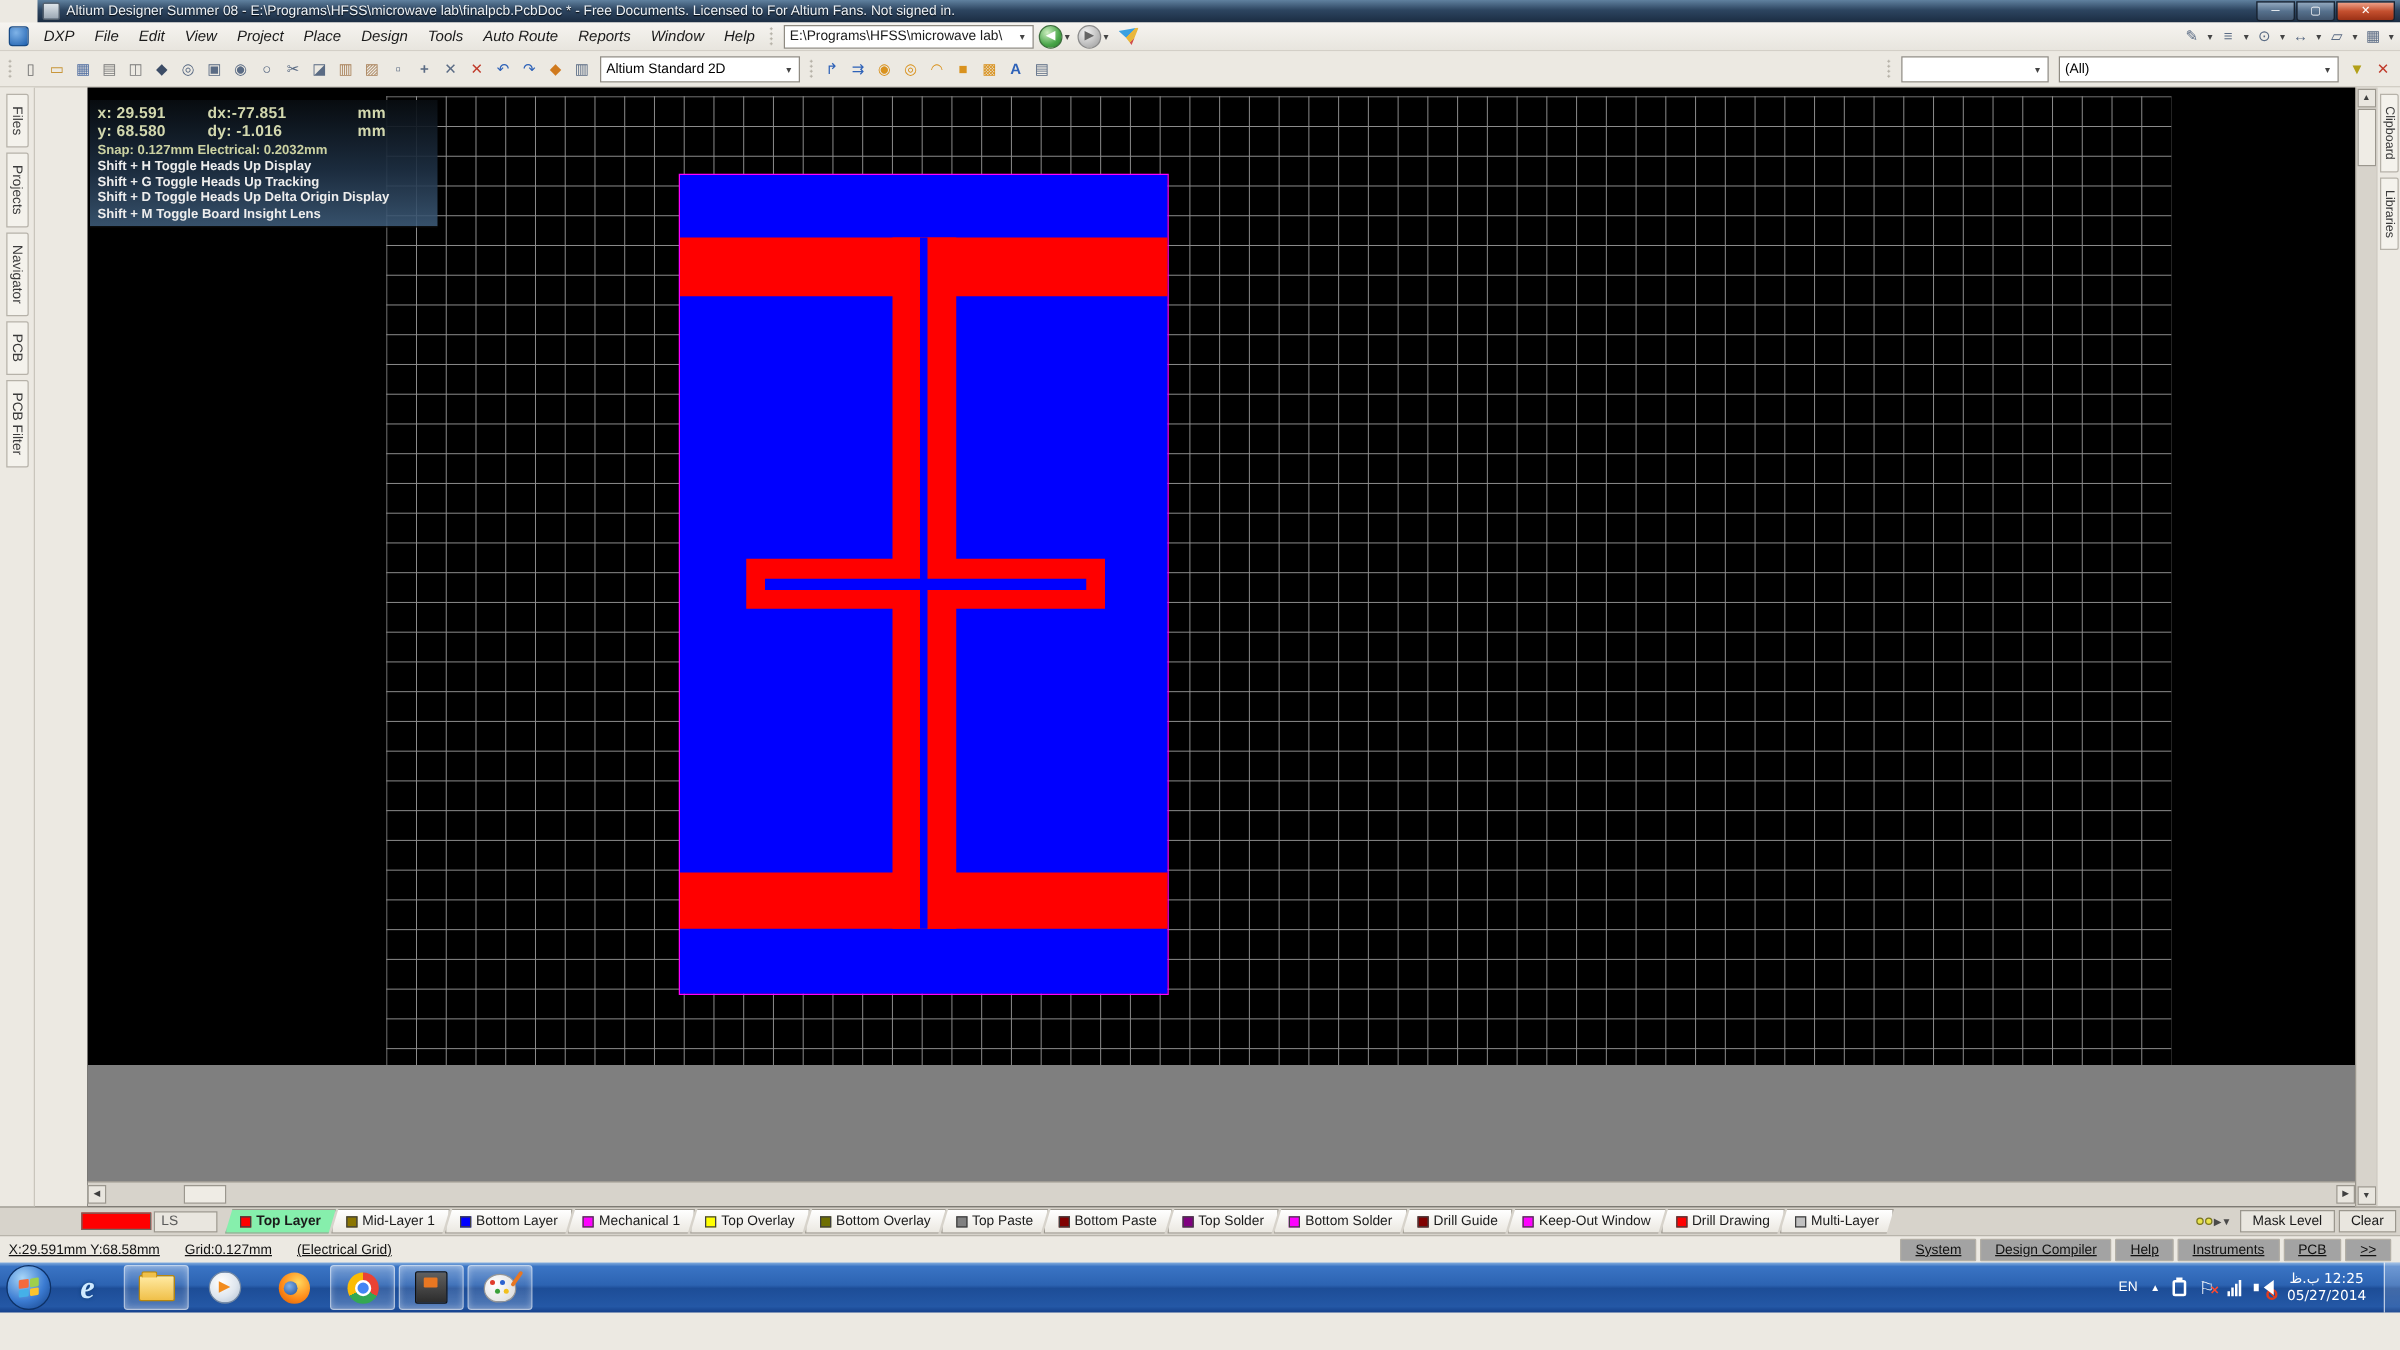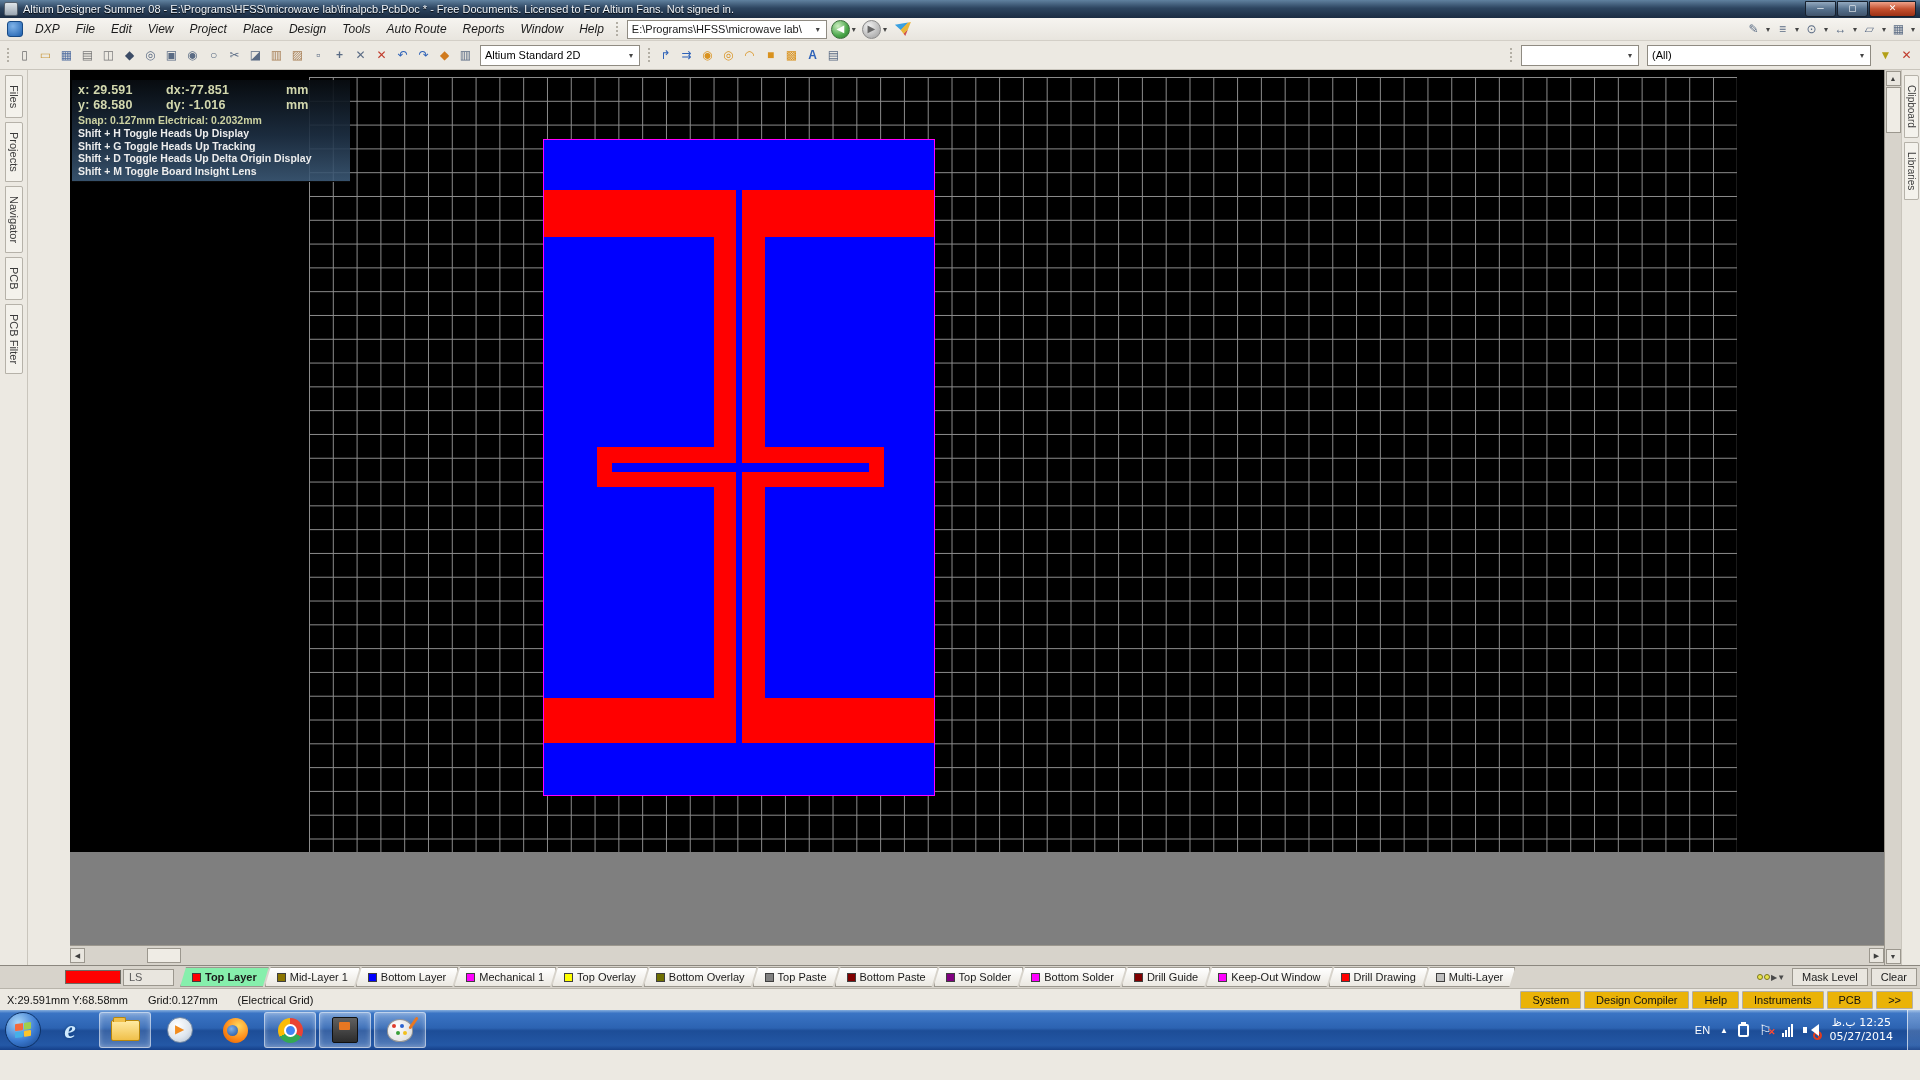--- a/index.html
+++ b/index.html
@@ -1,21 +1,21 @@
 <!DOCTYPE html>
 <html><head>
 <meta charset="utf-8">
 <style>
   html,body{margin:0;padding:0;background:#444;}
   .screen{position:relative;width:1920px;height:1080px;overflow:hidden;
           font-family:"Liberation Sans",sans-serif;background:#ece9e2;-webkit-font-smoothing:antialiased;}
 
   
   .titlebar{height:18px;background:linear-gradient(#60819f,#2d4560 45%,#1b2c42);
-            display:flex;align-items:center;gap:5px;padding:0 4px;color:#eef3f8;font-size:11px;}
+            display:flex;align-items:center;gap:5px;padding:0 4px;color:#eef3f8;font-size:11px;margin-left:30px;}
   .win-icon{width:12px;height:12px;background:linear-gradient(#dfe5ea,#9aa6b2);border:1px solid #55606c;border-radius:2px;}
   .title-text{flex:1;white-space:nowrap;overflow:hidden;text-shadow:0 1px 1px #000;}
   .win-controls{display:flex;gap:1px;}
   .wbtn{width:29px;height:14px;border:1px solid #17212e;border-radius:0 0 3px 3px;color:#fff;
         font-size:9px;line-height:12px;text-align:center;background:linear-gradient(#93a9bf,#56718d 50%,#41546c);}
   .wbtn.close{width:45px;background:linear-gradient(#efa28a,#c4502f 50%,#9c3116);}
 
   
   .menubar{height:22px;display:flex;align-items:center;background:linear-gradient(#f6f4f0,#e8e5de);
            border-bottom:1px solid #d3cfc7;font-size:12px;color:#1a1a1a;padding:0 3px;}
@@ -149,24 +149,24 @@
         clip-path:polygon(6px 0,100% 0,calc(100% - 6px) 100%,0 100%);}
   .ltab.active{font-weight:bold;background:#86efac;}
   .ltab .sw{width:9px;height:9px;border:1px solid #3f3f3f;box-sizing:border-box;}
   .layer-right{margin-left:auto;display:flex;align-items:center;gap:3px;}
   .lr-icon{display:flex;align-items:center;gap:1px;font-size:8px;color:#4a4a4a;padding:0 4px;}
   .lr-icon .dot{width:4px;height:4px;border-radius:50%;background:#e8e34a;border:1px solid #7a7520;}
   .maskbtn{padding:2px 9px;background:#e9e6df;border:1px solid #9b978e;text-align:center;}
 
   
   .statusbar{height:22px;background:#ece9e2;border-top:1px solid #b8b4ab;display:flex;align-items:center;
-             font-size:11px;color:#111;padding:0 7px;box-sizing:border-box;}
+             font-size:11px;color:#111;padding:0 7px;box-sizing:border-box;text-decoration:underline;}
   .sb-left{display:flex;gap:20px;}
   .sb-right{margin-left:auto;display:flex;gap:3px;}
-  .sb-btn{padding:2px 11px;background:#eab308;border:1px solid #b3afa6;border-radius:1px;}
+  .sb-btn{padding:2px 11px;background:#a3a3a3;border:1px solid #b3afa6;border-radius:1px;}
 
   
   .taskbar{height:40px;display:flex;align-items:center;gap:3px;padding:0 0 0 5px;box-sizing:border-box;
            background:linear-gradient(#85aede 0%,#3a74c4 8%,#2c63b2 45%,#1d4d97 52%,#2458a6 88%,#15408a 100%);}
   .orb{width:36px;height:36px;border-radius:50%;flex:none;display:flex;align-items:center;justify-content:center;
        background:radial-gradient(circle at 35% 28%,#a8d6f8,#3c7cd2 55%,#123e84);border:1px solid #0d3166;box-sizing:border-box;}
   .flag{width:16px;height:14px;display:grid;grid-template-columns:1fr 1fr;grid-template-rows:1fr 1fr;gap:1px;transform:skewY(-8deg);}
   .flag i{border-radius:1px;}
   .flag .f1{background:#f56a3c;}.flag .f2{background:#9fd04c;}.flag .f3{background:#45b0e8;}.flag .f4{background:#fcc42c;}
   .tb-app{width:52px;height:36px;border-radius:3px;display:flex;align-items:center;justify-content:center;flex:none;box-sizing:border-box;}

